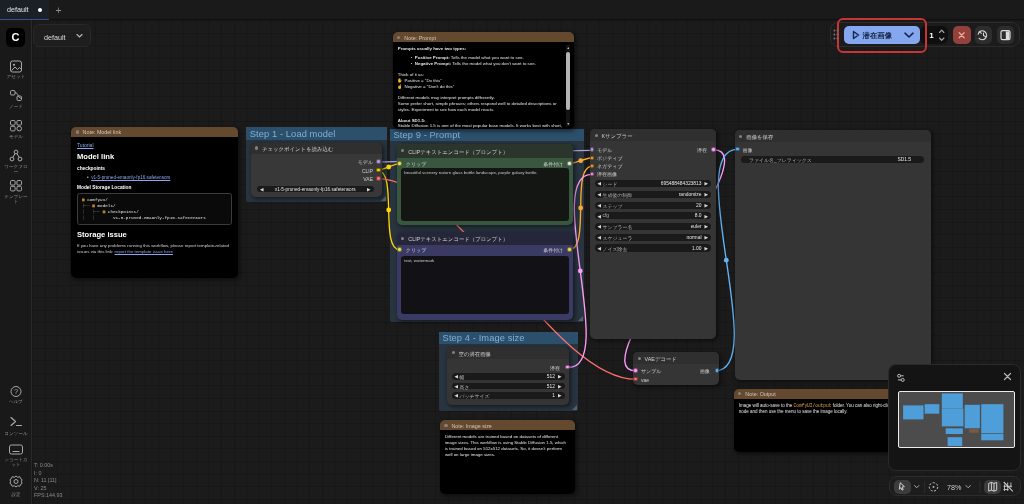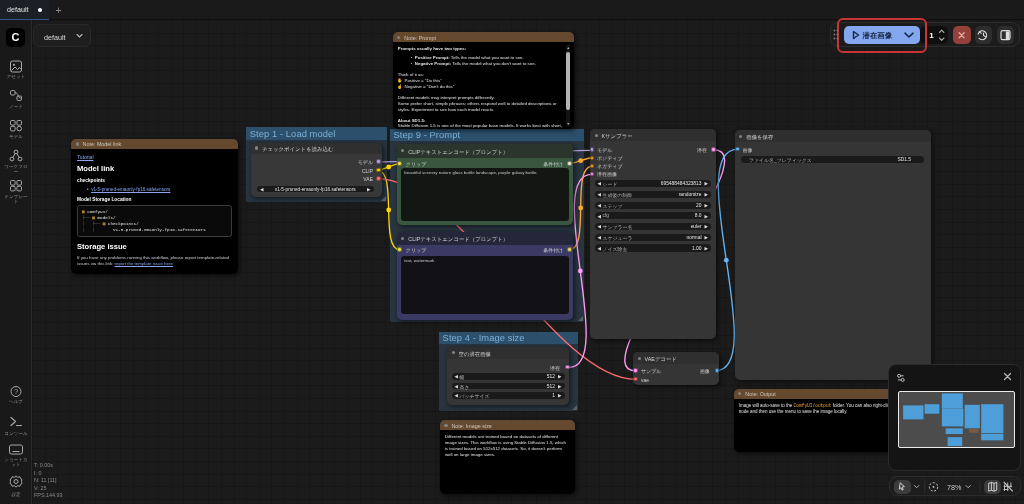--- a/index.html
+++ b/index.html
@@ -85,21 +85,21 @@
   <path d="M713.5,149.7 C772.1,149.7 577.3,370.9 635.9,370.9" stroke="#FF9CF9" stroke-width="1.35"></path>
   <path d="M715.1,370.9 C770.8,370.9 681.8,149.4 737.5,149.4" stroke="#64B5F6" stroke-width="1.35"></path>
   <circle cx="388.7" cy="167" r="2.4" fill="#FFD500"></circle>
   <circle cx="388.7" cy="210" r="2.4" fill="#FFD500"></circle>
   <circle cx="580.7" cy="160.7" r="2.4" fill="#FFA931"></circle>
   <circle cx="580.7" cy="208" r="2.4" fill="#FFA931"></circle>
   <circle cx="580.3" cy="270.9" r="2.4" fill="#FF9CF9"></circle>
   <circle cx="726.3" cy="260.2" r="2.4" fill="#64B5F6"></circle>
 </svg>
 
-<div class="node" style="left:71px; top:127px; width:167px; height:135px;margin-top:12px;">
+<div class="node" style="left:71px; top:127px; width:167px; height:151px;">
   <div class="nh note-h">
       <div class="nd"></div>
       <div class="nt" style="color:#cfc5bc;">Note: Model link</div>
     </div>
   <div class="note-b" style="padding:5px 6px; font-size:4.6px;">
     <div style="color:#8ca6ee; text-decoration:underline; font-size:5px;">Tutorial</div>
     <div style="color:#fff; font-weight:bold; font-size:7.6px; margin-top:4px;">Model link</div>
     <div style="color:#fff; font-weight:bold; font-size:4.8px; margin-top:5px;">checkpoints</div>
     <div style="margin-top:3.5px; margin-left:10px; color:#ccc;">•&nbsp; <span style="color:#8ca6ee; text-decoration:underline;">v1-5-pruned-emaonly-fp16.safetensors</span></div>
     <div style="color:#fff; font-weight:bold; font-size:4.8px; margin-top:5px;">Model Storage Location</div>

